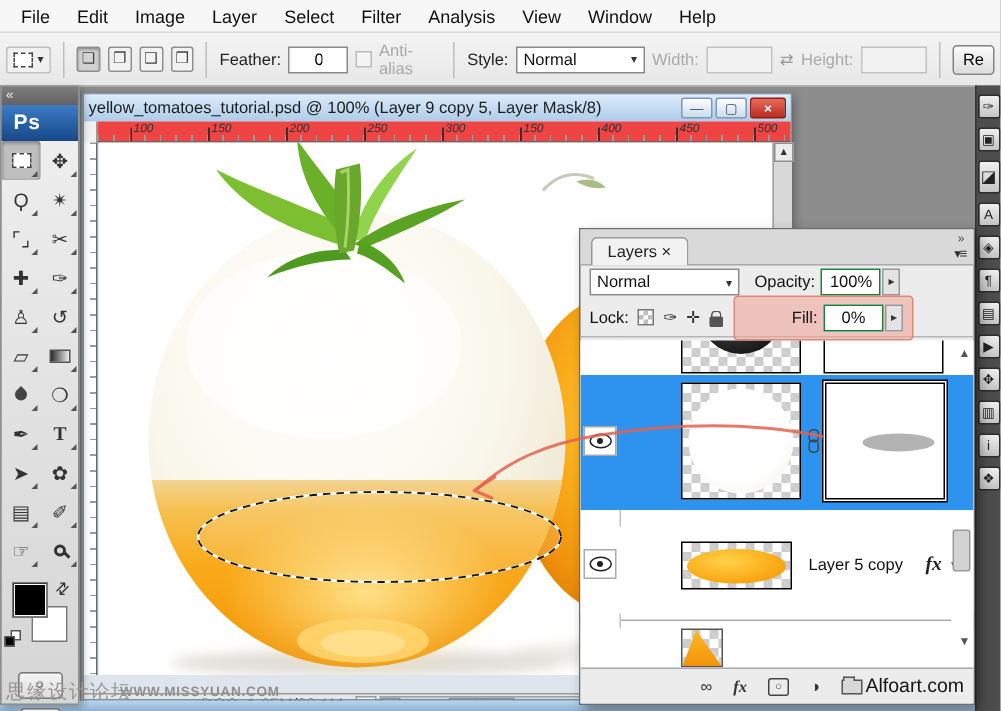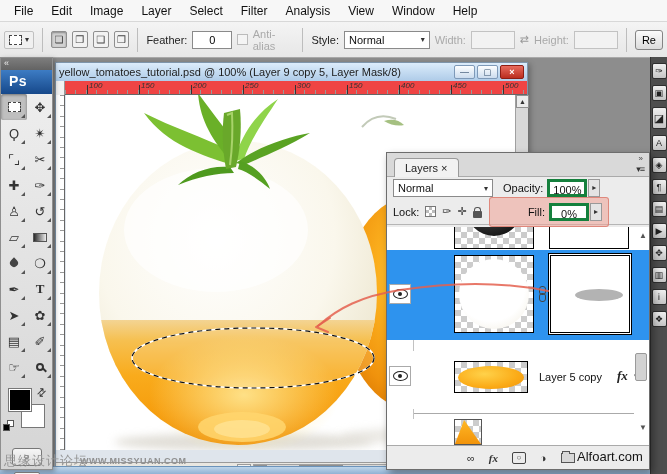--- a/index.html
+++ b/index.html
@@ -125,21 +125,21 @@
               border-bottom:1px solid #aaa; }
   .tab { position:absolute; left:7px; top:5px; height:19px; padding:0 10px; background:#f2f2f2;
          border:1px solid #9a9a9a; border-bottom:none; border-radius:4px 4px 0 0; font-size:11px;
          line-height:18px; color:#222; }
   .panelcollapse { position:absolute; right:6px; top:1px; font-size:8px; color:#444; }
   .panelmenu { position:absolute; right:5px; top:11px; font-size:9px; color:#333; letter-spacing:-1px; }
   .ctrlrow1 { position:absolute; left:0; top:24px; width:262px; height:22px; display:flex; align-items:center; padding:0 6px; }
   .blendbox { width:100px; height:18px; background:#fff; border:1px solid #8a8a8a; display:flex;
               align-items:center; justify-content:space-between; padding:0 4px; font-size:11px; }
   .oplabel { margin-left:10px; font-size:11px;text-align:center; }
-  .valbox { width:40px; height:18px; background:#fff; border:3px solid #15803d; font-size:11px;
+  .valbox { width:40px; height:18px; background:#fff; border:1px solid #15803d; font-size:11px;
             line-height:16px; text-align:center; margin-left:4px; }
   .sidebtn { width:12px; height:18px; border:1px solid #999; background:#e4e4e4; font-size:8px;
              line-height:16px; text-align:center; color:#333; margin-left:1px; }
   .ctrlrow2 { position:absolute; left:0; top:46px; width:262px; height:26px; display:flex; align-items:center;
               padding:0 6px; gap:6px; border-bottom:1px solid #b5b5b5; }
   .lockchecker { width:11px; height:11px; border:1px solid #777;
         background-image:linear-gradient(45deg,#bbb 25%,transparent 25%,transparent 75%,#bbb 75%),
                          linear-gradient(45deg,#bbb 25%,transparent 25%,transparent 75%,#bbb 75%);
         background-size:6px 6px; background-position:0 0,3px 3px; background-color:#fff; }
   .lockglyph { font-size:11px; color:#333; }

